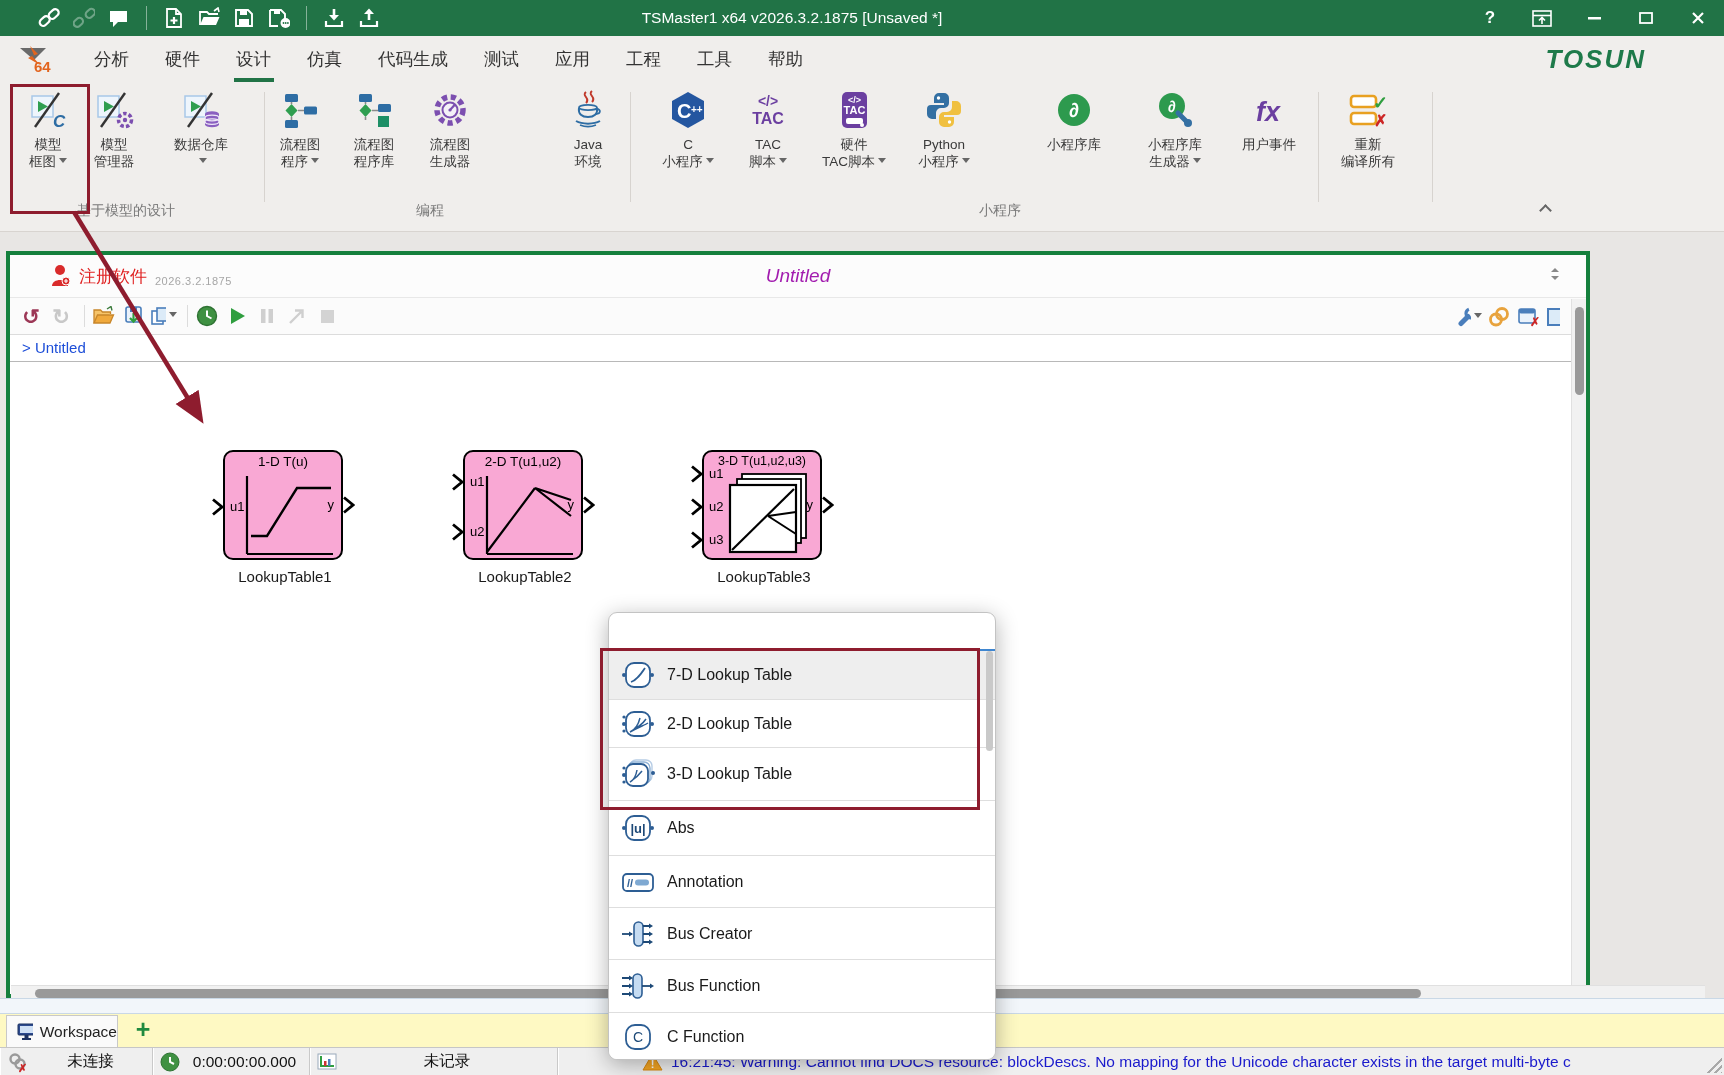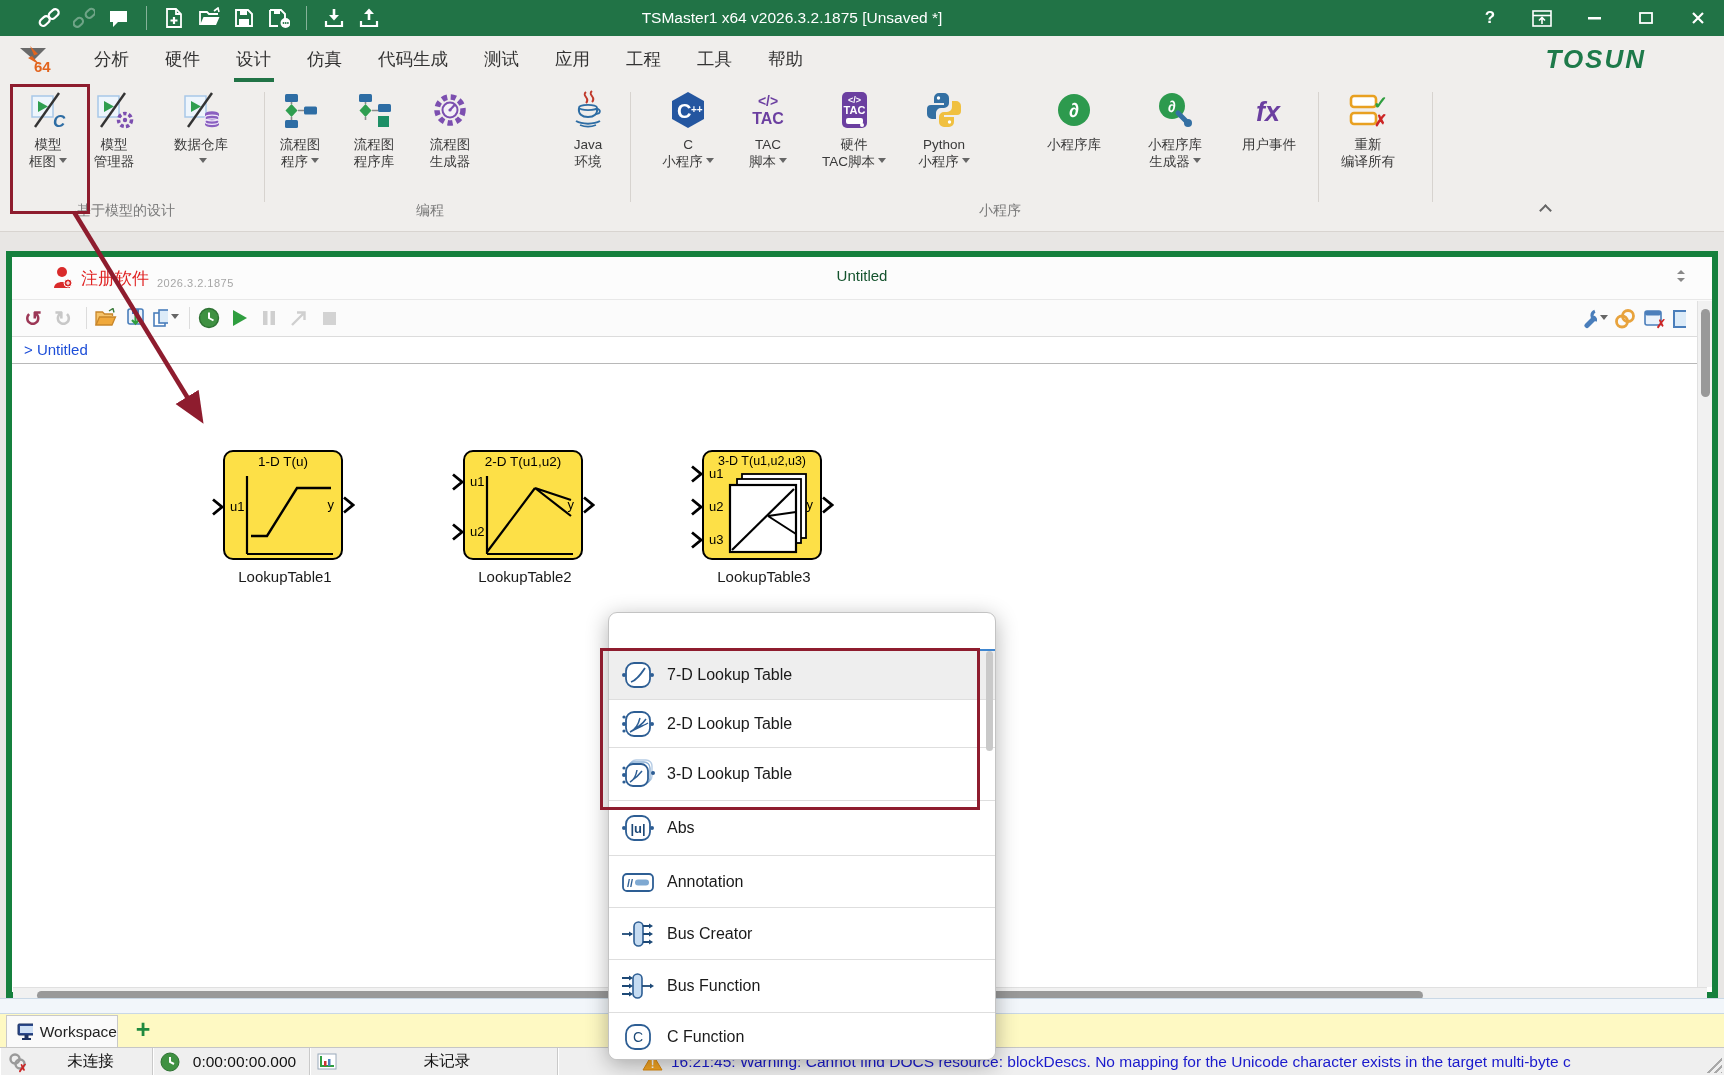--- a/index.html
+++ b/index.html
@@ -31,43 +31,43 @@
   .rgroup { position:absolute; top:120px; transform:translateX(-50%); font-size:14px; color:#7a7a7a; white-space:nowrap; }
   .rsep { position:absolute; top:10px; height:110px; width:1px; background:#d7d3cf; }
   .dcaret { display:inline-block; width:0; height:0; border:4px solid transparent; border-top:5px solid #666; margin-left:3px; vertical-align:-1px; }
   .rib-collapse { position:absolute; left:1538px; top:122px; width:14px; height:10px; }
   .rib-collapse span { display:block; width:9px; height:9px; border-top:2px solid #666; border-right:2px solid #666; transform:rotate(-45deg); margin:2px auto; }
 
   
   .redbox { position:absolute; border:3px solid #8e1c2e; z-index:62; pointer-events:none; }
 
   
-  .panel { position:absolute; left:6px; top:251px; width:1712px; height:747px; background:#fff; border:6px solid #15803d; }
+  .panel { position:absolute; left:6px; top:251px; width:1584px; height:747px; background:#fff; border:4px solid #15803d; }
   .ph { position:absolute; left:0; top:0; width:100%; height:42px; background:#fcfcfc; }
   .reg { position:absolute; left:42px; top:9px; display:flex; align-items:center; }
   .reg-text { color:#e02222; font-size:17px; margin-left:9px; }
   .reg-ver { color:#a6a6a6; font-size:11px; margin-left:8px; margin-top:9px; letter-spacing:.5px; }
-  .ph-title { position:absolute; left:0; right:0; top:10px; text-align:center; color:#14532d; font-size:15px; }
+  .ph-title { position:absolute; left:0; right:0; top:10px; text-align:center; color:#a21caf; font-size:19px;font-style:italic; }
   .ph-exp { position:absolute; right:22px; top:12px; }
   .ptb { position:absolute; left:0; top:42px; width:100%; height:38px; background:#fbfbfb; border-top:1px solid #e8e8e8; border-bottom:1px solid #dcdcdc; display:flex; align-items:center; padding-left:8px; }
   .ptb-ic { width:26px; height:24px; display:flex; align-items:center; justify-content:center; margin-right:4px; }
   .ptb-sep { width:1px; height:22px; background:#dcdcdc; margin:0 6px; }
   .glyph-undo { font-size:21px; font-weight:bold; color:#9c3756; line-height:1; }
   .glyph-redo { font-size:21px; font-weight:bold; color:#c8c8c8; line-height:1; }
   .ptb-right { position:absolute; right:22px; top:0; height:38px; display:flex; align-items:center; }
   .crumb { position:absolute; left:0; top:80px; width:100%; height:27px; border-bottom:1px solid #b8b8b8; font-size:15px; color:#1d4ed8; padding:4px 0 0 12px; background:#fff; }
 
   
   .hscroll { position:absolute; left:1px; top:730px; width:1694px; height:16px; background:#f1f1f1; border-top:1px solid #e0e0e0; }
   .hthumb { position:absolute; left:24px; top:3px; width:1386px; height:9px; background:#999; border-radius:5px; }
   .vscroll { position:absolute; right:0; top:44px; width:15px; height:686px; background:#f1f1f1; border-left:1px solid #e0e0e0; }
   .vthumb { position:absolute; left:3px; top:8px; width:9px; height:88px; background:#999; border-radius:5px; }
 
   
-  .block { position:absolute; width:120px; height:110px; border:2px solid #000; border-radius:10px; background:#fde047; z-index:5; }
+  .block { position:absolute; width:120px; height:110px; border:2px solid #000; border-radius:10px; background:#f9a8d4; z-index:5; }
   .btitle { position:absolute; left:0; top:2px; width:100%; text-align:center; font-size:13.5px; color:#000; white-space:nowrap; }
   .btitle.small { font-size:12.5px; }
   .bname { position:absolute; top:116px; left:-20px; width:160px; text-align:center; font-size:15px; color:#1a1a1a; }
   .plabel { position:absolute; font-size:13px; color:#000; }
   .port { position:absolute; }
   .bgraph { position:absolute; }
 
   
   .menu { position:absolute; left:608px; top:612px; width:388px; height:448px; background:#fff; border:1px solid #c3c3c3; border-radius:9px; box-shadow:0 5px 22px rgba(0,0,0,.30); z-index:30; overflow:hidden; }
   .msel-line { position:absolute; left:0; top:36px; width:100%; height:2px; background:#3f86d0; }

